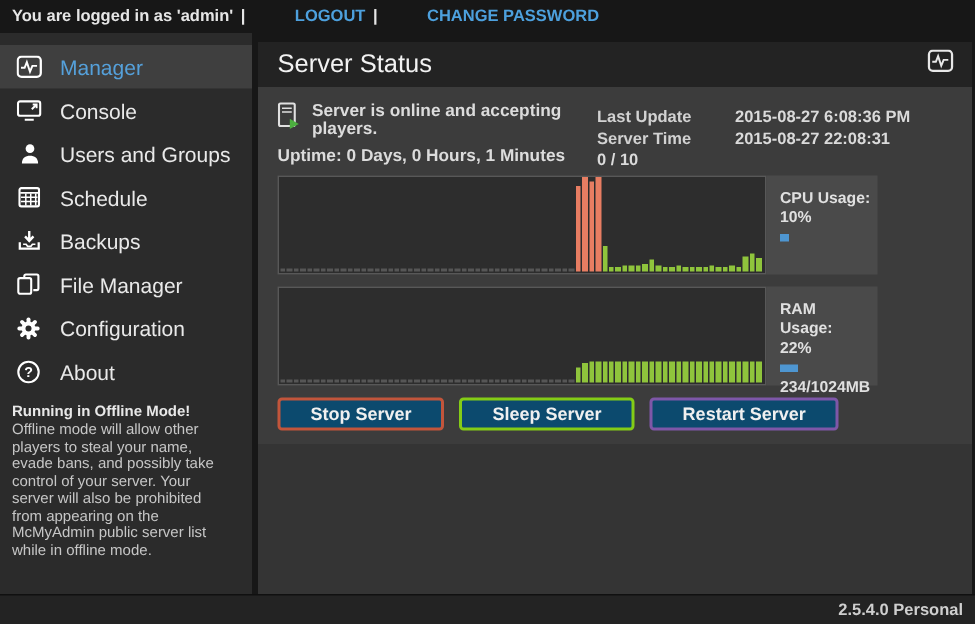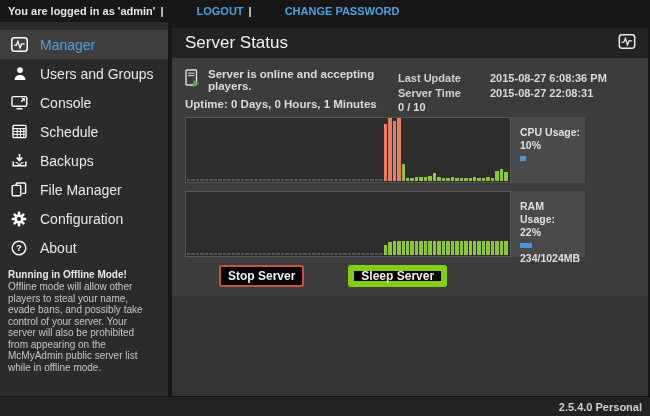--- a/index.html
+++ b/index.html
@@ -75,27 +75,27 @@
   .chart-box .bar { width:100%; }
   .usage-panel {
     width:74px; height:66px; background:#4a4a4a; padding:9px 4px 0 9px;
     font-size:10.5px; font-weight:bold; color:#e0e0e0; line-height:13px;
   }
   .progress-track { width:56px; height:5px; margin:4px 0 4px 0; }
   .progress-fill { height:5px; background:#4e96d1; }
   
   .btn-row { display:flex; margin:7px 0 0 13px; }
   .btn {
-    background:#000000; color:#f0f0f0; font-size:12px; font-weight:bold;
+    background:#0c4a6e; color:#f0f0f0; font-size:12px; font-weight:bold;
     font-family:"Liberation Sans", sans-serif;
-    padding:3px 7px; margin-right:10px; border-radius:3px; cursor:pointer;
-    height:22px; display:flex; align-items:center;margin-left:34px;
+    padding:3px 20px; margin-right:10px; border-radius:3px; cursor:pointer;
+    height:22px; display:flex; align-items:center;
   }
   .btn-stop { border:2px solid #c2553b; }
-  .btn-sleep { border:6px solid #84cc16; }
+  .btn-sleep { border:2px solid #84cc16; }
   .btn-restart { border:2px solid #7e57a8; }
   
   .footer {
     position:absolute; left:0; top:396px; width:650px; height:20px;
     background:#232323; border-top:1px solid #101010;
     display:flex; align-items:center; justify-content:flex-end; padding-right:8px;
     color:#cfcfcf; font-size:11px; font-weight:bold;
   }
 </style>
 </head>
@@ -113,42 +113,42 @@
   <div class="menu">
 
     <div class="menu-item active">
       <span class="ico">
         <svg width="17" height="15" viewBox="0 0 17 15">
             <rect x="0.8" y="0.8" width="15.4" height="13.4" rx="2.6" fill="none" stroke="#fff" stroke-width="1.5"></rect>
             <polyline points="3,8.2 5.4,8.2 6.9,4.4 9,10.8 10.6,6.9 13.7,6.9" fill="none" stroke="#fff" stroke-width="1.3"></polyline>
           </svg>
       </span>
       <span class="lbl">Manager</span>
-    </div>
-
-    <div class="menu-item">
-      <span class="ico">
-        <svg width="15" height="15" viewBox="0 0 15 15">
-            <circle cx="8" cy="4.1" r="2.9" fill="#fff"></circle>
-            <path d="M2.6 14 c0-3.6 2.4-5.1 5.4-5.1 s5.4 1.5 5.4 5.1 z" fill="#fff"></path>
-          </svg>
-      </span>
-      <span class="lbl">Users and Groups</span>
     </div>
 
     <div class="menu-item">
       <span class="ico">
         <svg width="17" height="15" viewBox="0 0 17 15">
             <rect x="1" y="1.6" width="14.8" height="9.6" rx="1.4" fill="none" stroke="#fff" stroke-width="1.4"></rect>
             <line x1="5.5" y1="13.8" x2="11.5" y2="13.8" stroke="#fff" stroke-width="1.4"></line>
             <path d="M10.2 6.8 l3 -3" stroke="#fff" stroke-width="1.3" fill="none"></path>
             <path d="M13.4 6.2 v-2.6 h-2.6" fill="none" stroke="#fff" stroke-width="1.3"></path>
           </svg>
       </span>
       <span class="lbl">Console</span>
+    </div>
+
+    <div class="menu-item">
+      <span class="ico">
+        <svg width="15" height="15" viewBox="0 0 15 15">
+            <circle cx="8" cy="4.1" r="2.9" fill="#fff"></circle>
+            <path d="M2.6 14 c0-3.6 2.4-5.1 5.4-5.1 s5.4 1.5 5.4 5.1 z" fill="#fff"></path>
+          </svg>
+      </span>
+      <span class="lbl">Users and Groups</span>
     </div>
 
     <div class="menu-item">
       <span class="ico">
         <svg width="15" height="15" viewBox="0 0 15 15">
             <rect x="1" y="1.4" width="13" height="12.2" rx="1.2" fill="none" stroke="#fff" stroke-width="1.4"></rect>
             <line x1="1.5" y1="4.6" x2="13.5" y2="4.6" stroke="#fff" stroke-width="1.2"></line>
             <line x1="5.2" y1="5" x2="5.2" y2="13" stroke="#fff" stroke-width="1"></line>
             <line x1="8.5" y1="5" x2="8.5" y2="13" stroke="#fff" stroke-width="1"></line>
             <line x1="11.8" y1="5" x2="11.8" y2="13" stroke="#fff" stroke-width="1"></line>
@@ -708,19 +708,20 @@
         <div class="progress-track">
           <div class="progress-fill" style="width: 22%;"></div>
         </div>
         <div>234/1024MB</div>
       </div>
     </div>
 
     <div class="btn-row">
       <div class="btn btn-stop">Stop Server</div>
       <div class="btn btn-sleep">Sleep Server</div>
+      <div class="btn btn-restart">Restart Server</div>
     </div>
   </div>
 </div>
 
 <div class="footer">
   <span>2.5.4.0 Personal</span>
 </div>
 
 </body></html>

